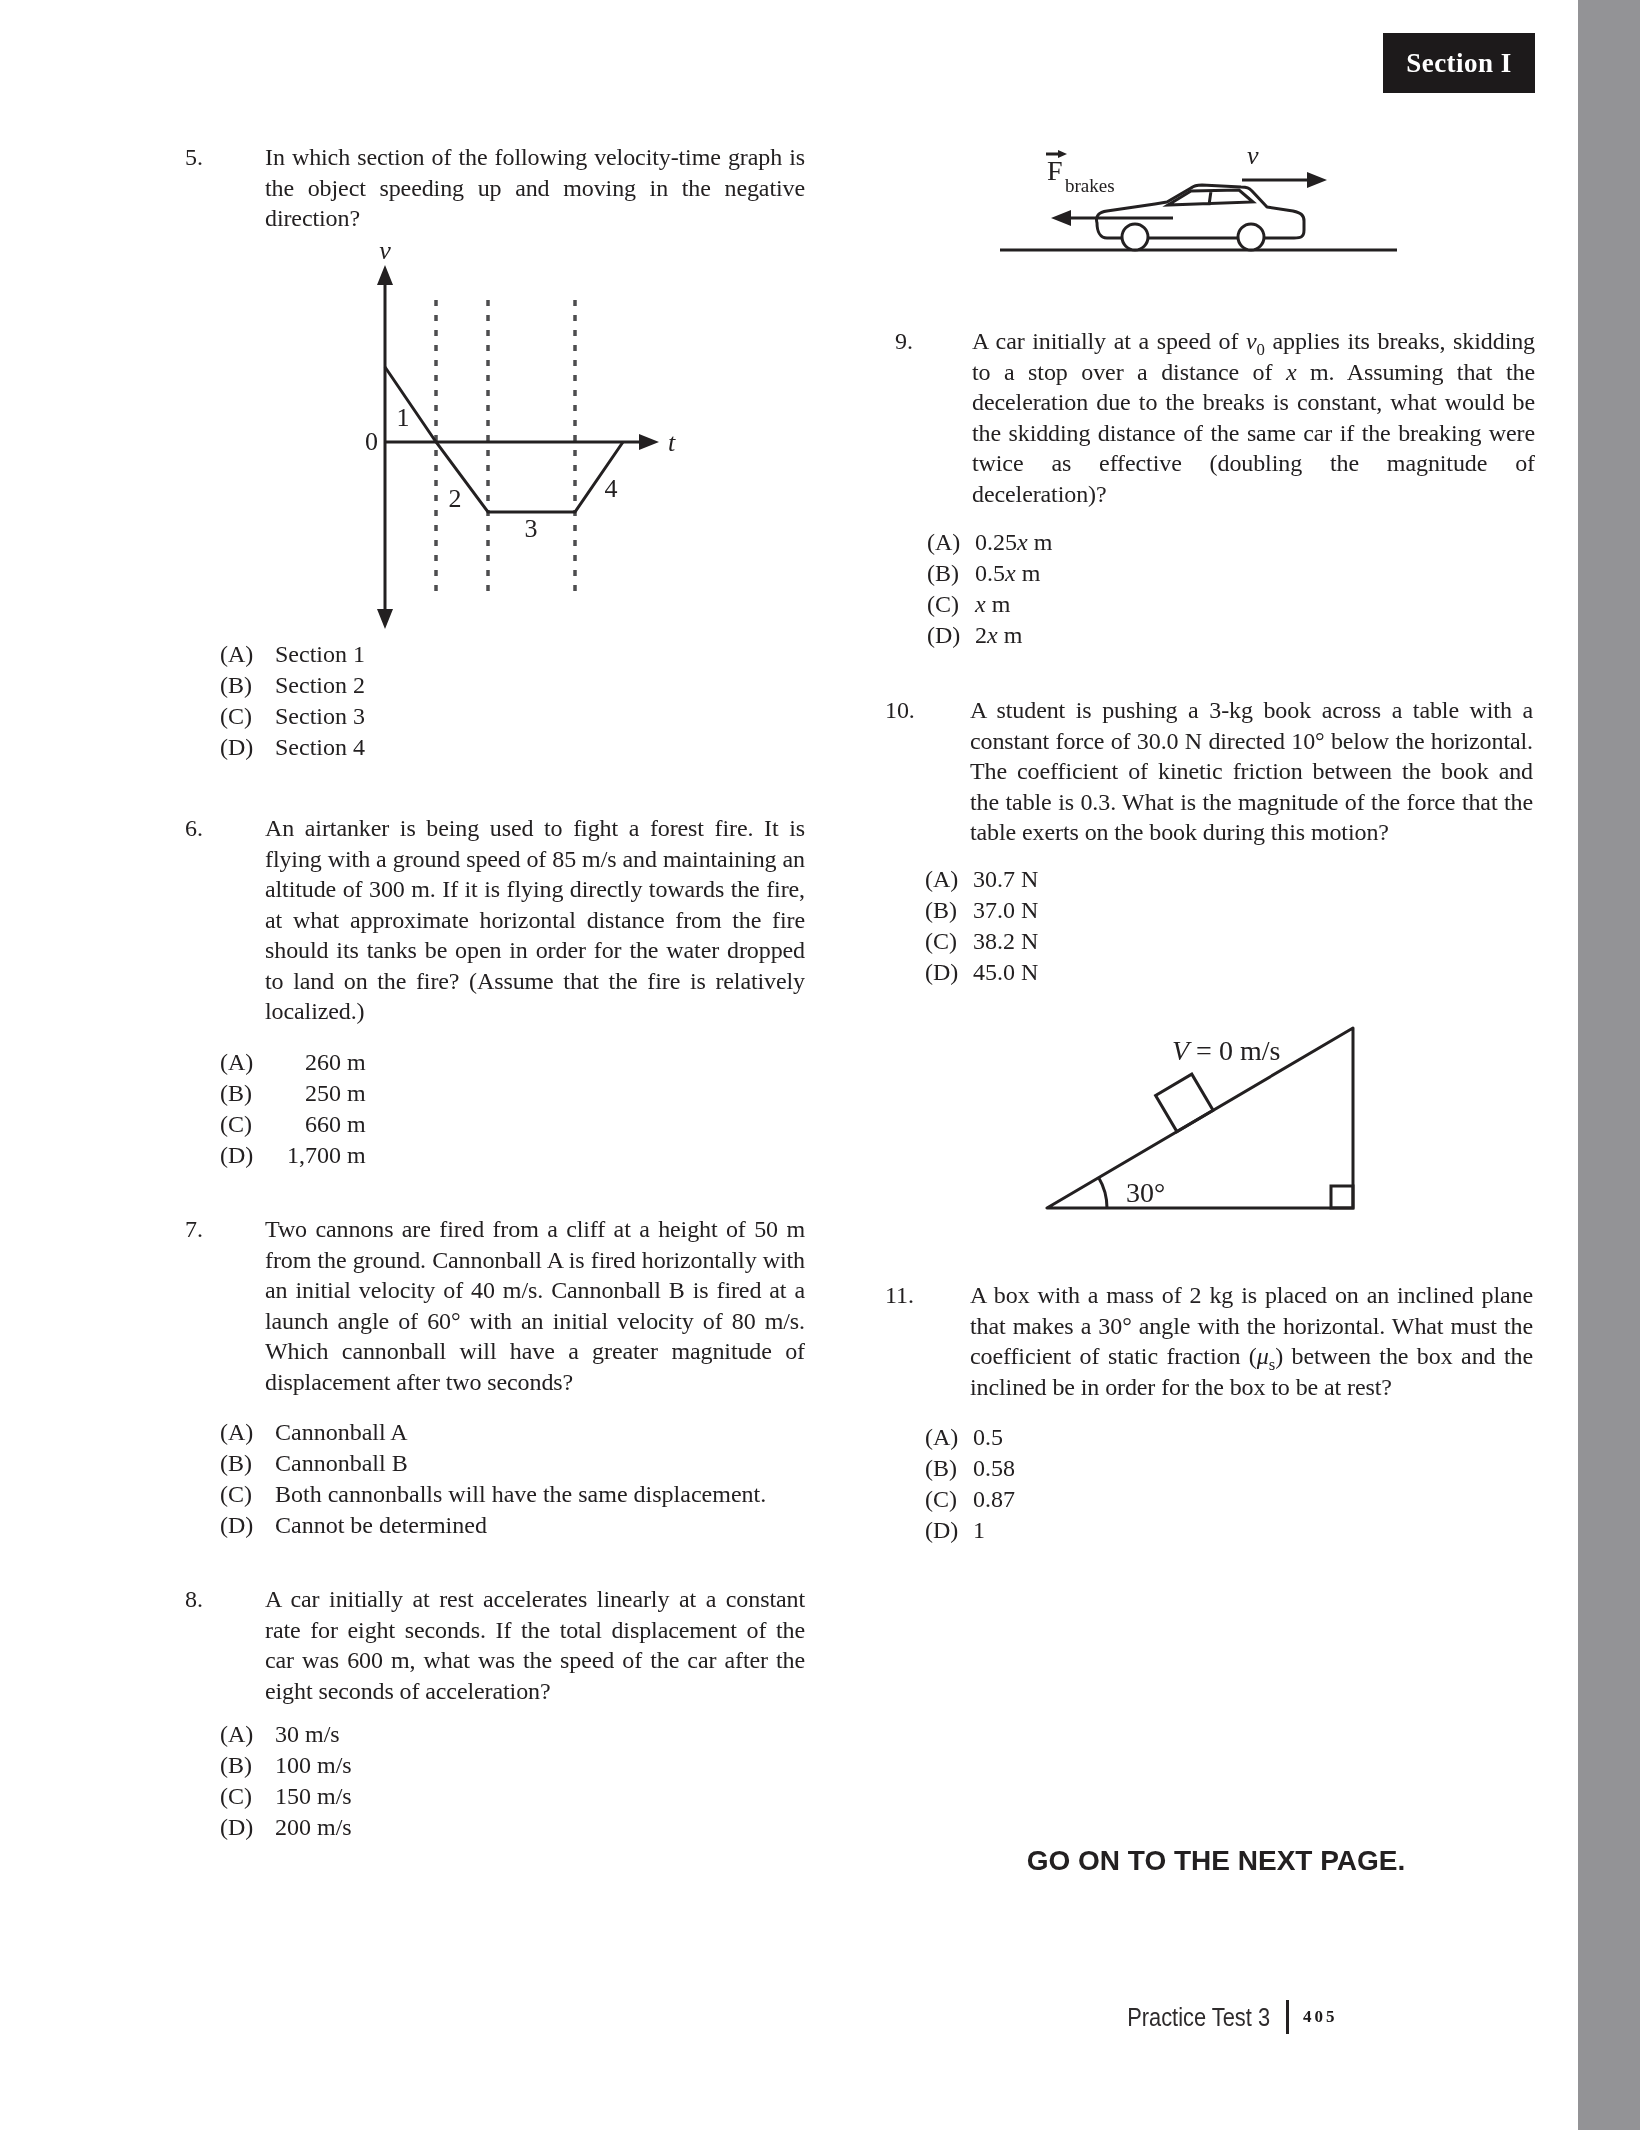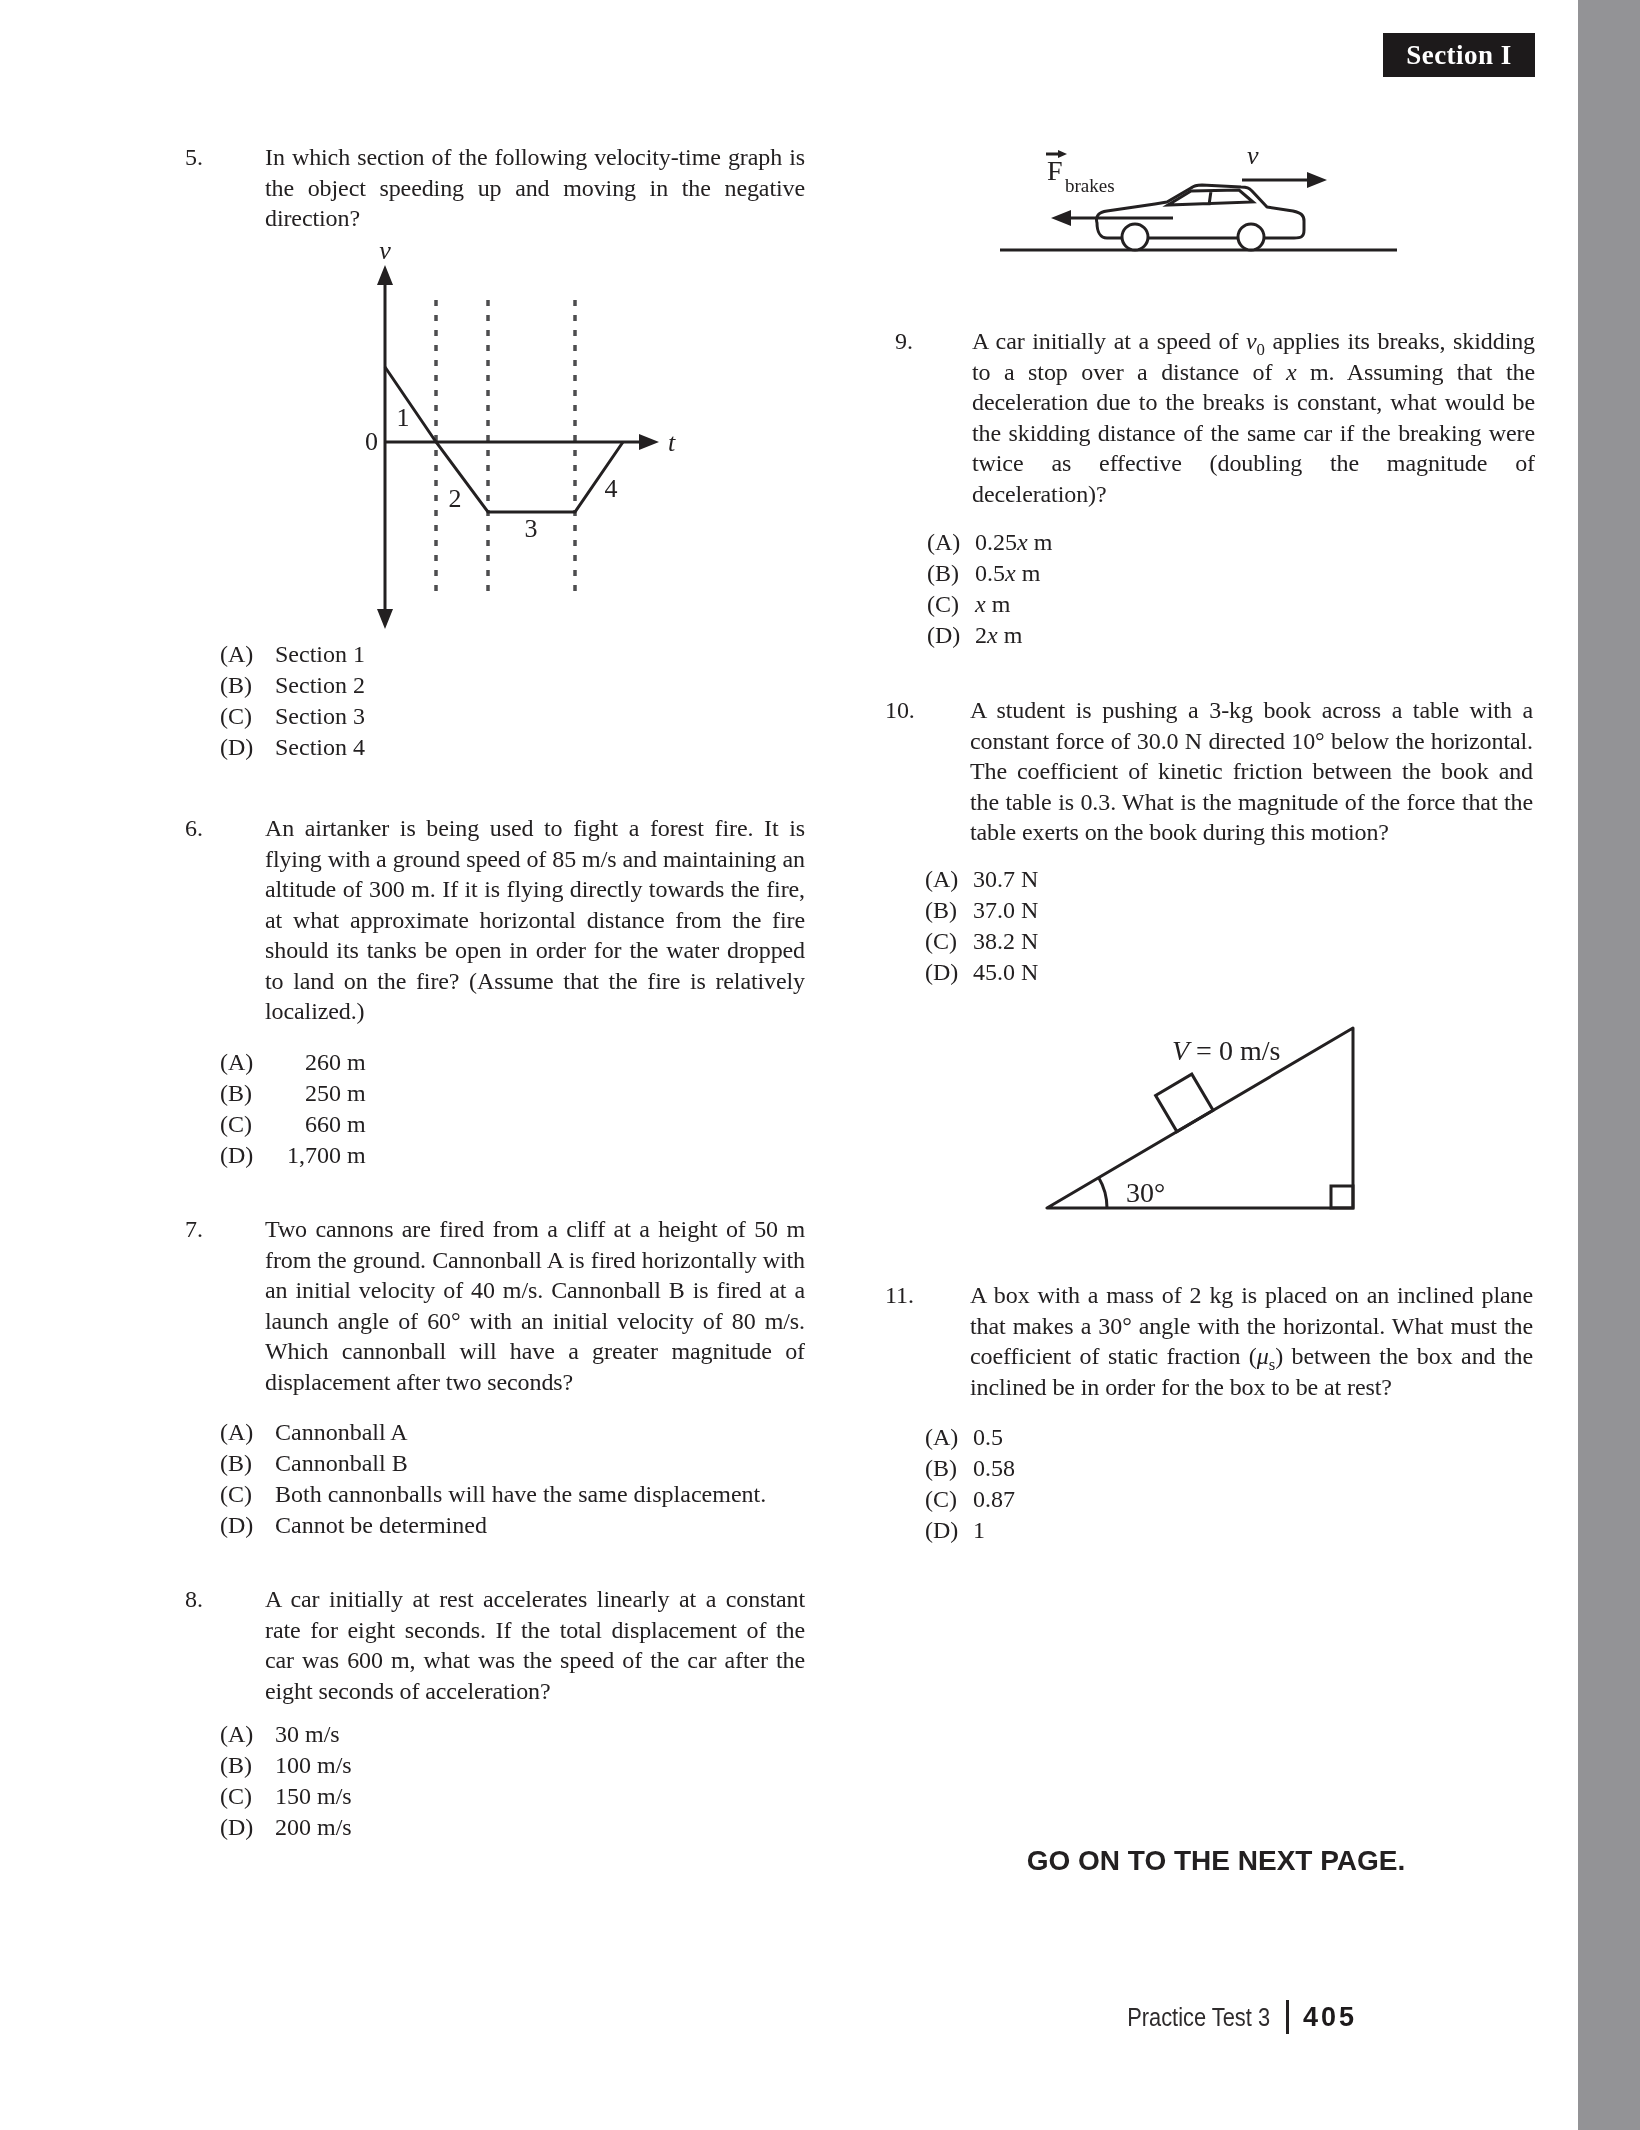--- a/index.html
+++ b/index.html
@@ -1,38 +1,38 @@
 <!DOCTYPE html>
 <html><head>
 <meta charset="utf-8">
 <style>
   html,body{margin:0;padding:0;background:#ffffff;}
   .page{position:relative;width:1640px;height:2130px;background:#ffffff;overflow:hidden;
         font-family:"Liberation Serif",serif;color:#232021;}
   .edge-strip{position:absolute;top:0;right:0;width:62px;height:2130px;background:#939396;}
-  .badge{position:absolute;left:1383px;top:33px;width:152px;height:44px;background:#1d1a1b;
+  .badge{position:absolute;left:1383px;top:33px;width:152px;height:60px;background:#1d1a1b;
          color:#fff;font-weight:bold;font-size:27px;display:flex;align-items:center;justify-content:center;
          letter-spacing:.5px;}
   .q{position:absolute;display:flex;font-size:24px;line-height:30.5px;letter-spacing:-0.1px;}
   .qnum{flex:none;}
   .qtext{flex:1;text-align:justify;margin-left:45px;}
   .opts{position:absolute;font-size:24px;line-height:31px;}
   .opt{display:flex;}
   .letter{flex:none;width:55px;}
   .opts-right .letter{width:48px;}
   .num{display:inline-block;min-width:66px;text-align:right;}
   i{font-style:italic;}
   sub{font-size:70%;line-height:0;}
   .goon{position:absolute;left:900px;top:1845px;width:632px;text-align:center;
         font-family:"Liberation Sans",sans-serif;font-weight:bold;font-size:28px;color:#232021;}
   .footer{position:absolute;left:1100px;top:2000px;width:445px;display:flex;align-items:center;
           justify-content:flex-start;font-family:"Liberation Sans",sans-serif;}
   .footer-title{font-size:26px;color:#2e2b2c;transform:scaleX(.84);transform-origin:right center;}
   .footer-div{width:3px;height:34px;background:#232021;margin:0 14px 0 16px;}
-  .footer-page{font-size:27px;font-weight:bold;letter-spacing:3px;color:#1d1a1b;}
+  .footer-page{font-size:17px;font-weight:bold;letter-spacing:3px;color:#1d1a1b;font-family:Liberation Serif, serif;}
   svg{position:absolute;overflow:visible;}
   svg text{font-family:"Liberation Serif",serif;fill:#232021;}
   .stroke{stroke:#232021;fill:none;stroke-width:3;}
   .dash{stroke:#4d4d4f;stroke-width:3.5;stroke-dasharray:6 9;fill:none;}
 </style>
 </head>
 <body>
 
 <div class="page">
   <div class="edge-strip"></div>

